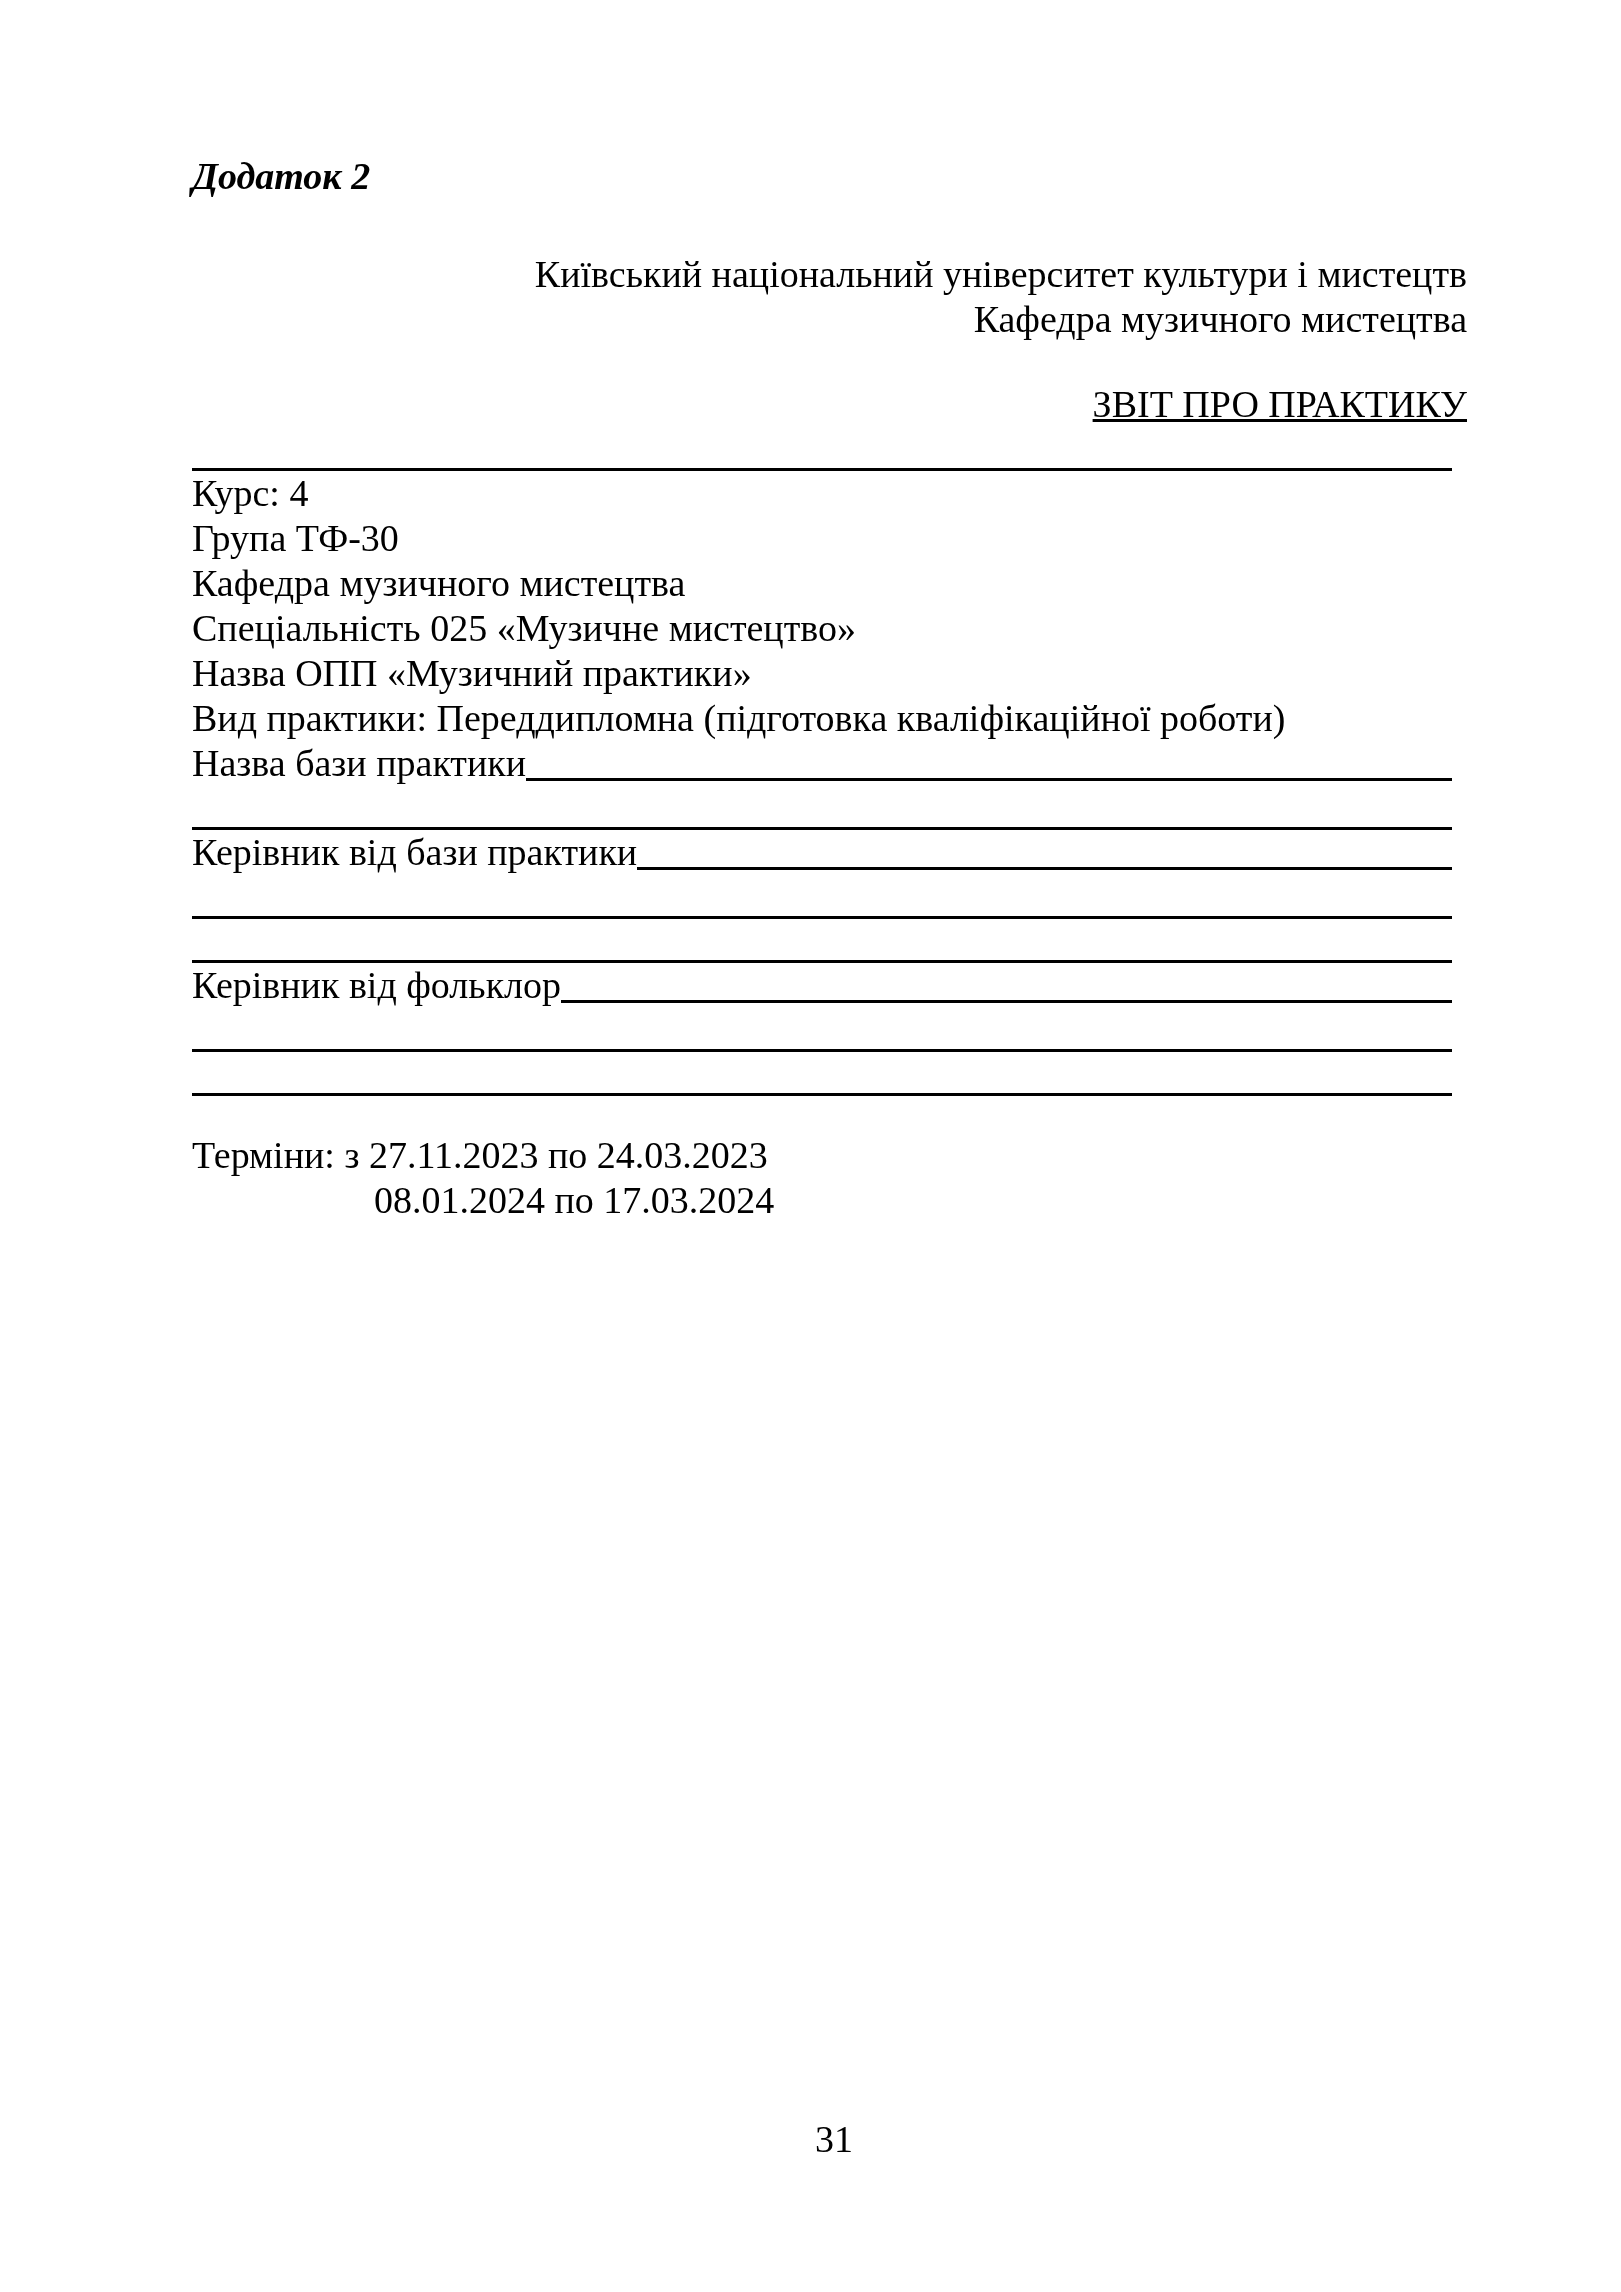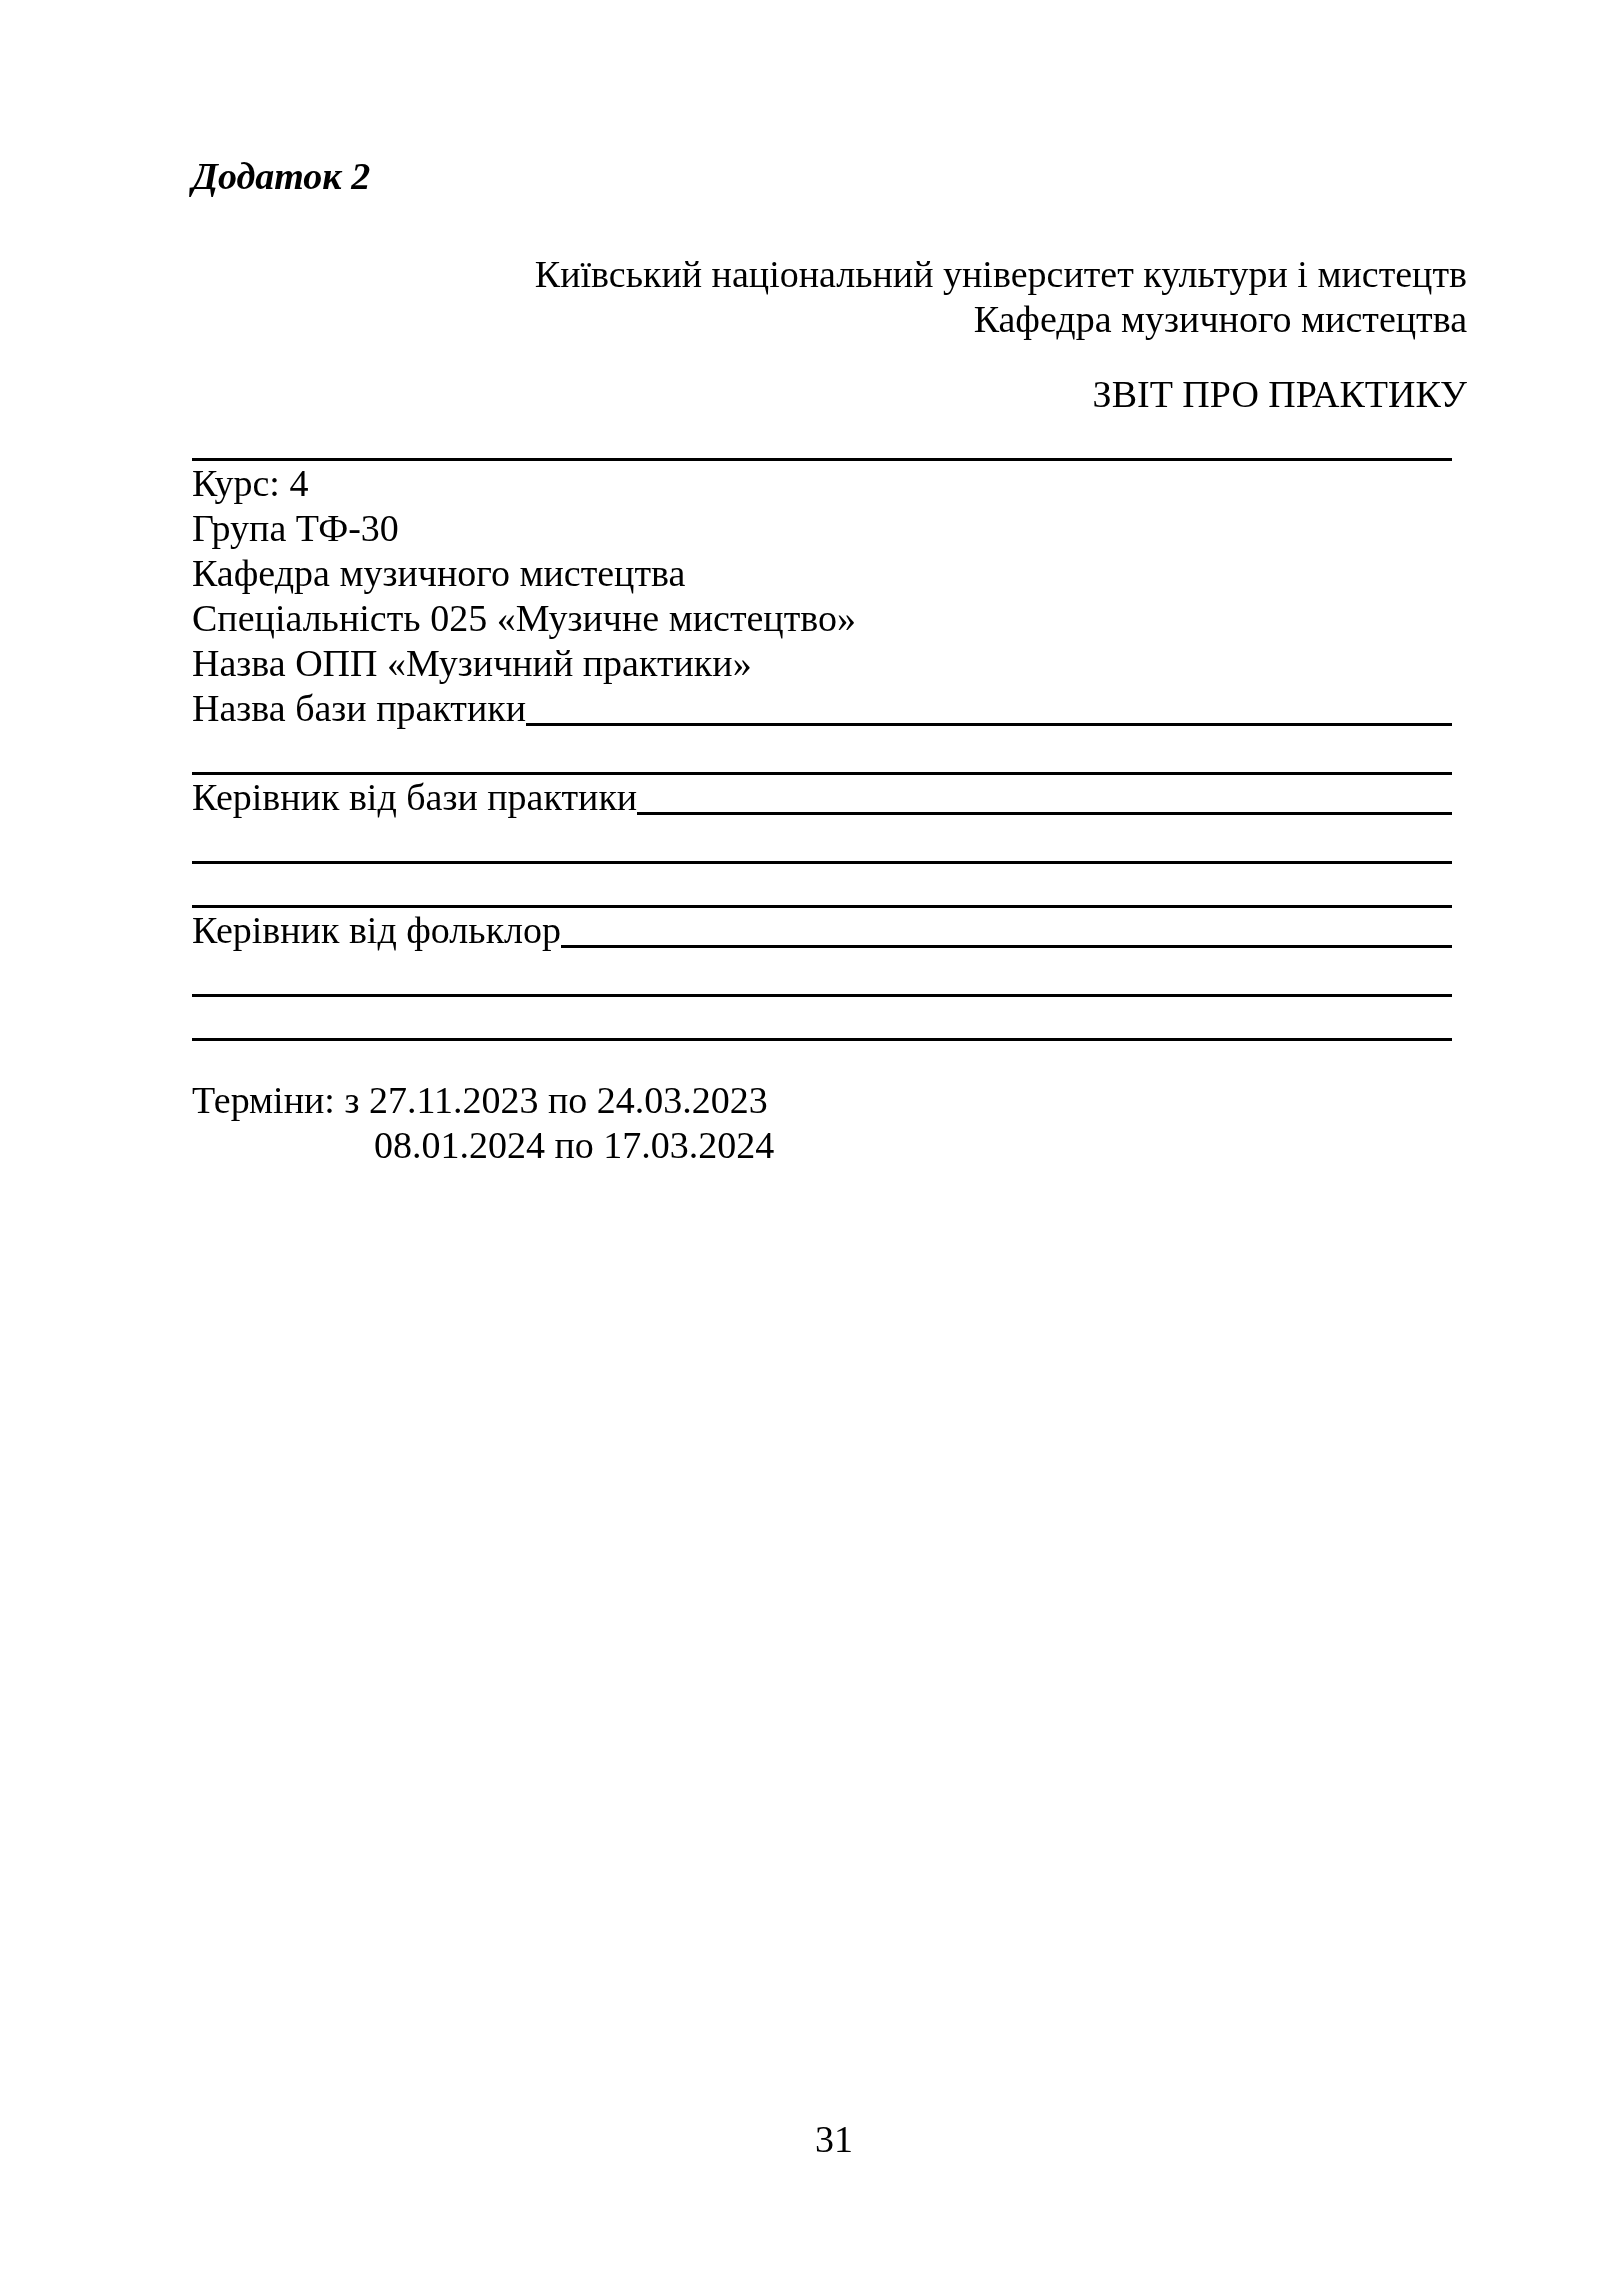--- a/index.html
+++ b/index.html
@@ -30,21 +30,21 @@
     margin-top: 154px;
     text-align: left;
     font-weight: bold;
     font-style: italic;
   }
   .centered {
     text-align: right;
     padding-left: 86px; 
   }
   .mt-university { margin-top: 53px; }
-  .mt-title { margin-top: 30px; }
+  .mt-title { margin-top: 40px; text-decoration: underline; }
   .mt-student { margin-top: 43px; }
   .mt-terms { margin-top: 37px; }
 
   .field {
     display: flex;
     margin-right: 14.7px;
   }
   .field .label {
     white-space: nowrap;
   }
@@ -88,20 +88,21 @@
     <div class="row">Курс: 4</div>
 
     <div class="row">Група ТФ-30</div>
 
     <div class="row">Кафедра музичного мистецтва</div>
 
     <div class="row">Спеціальність 025 «Музичне мистецтво»</div>
 
     <div class="row">Назва ОПП «Музичний практики»</div>
 
+    <div class="row">Вид практики: Переддипломна (підготовка кваліфікаційної роботи)</div>
 
     <div class="row field">
       <span class="label">Назва бази практики</span>
       <span class="fill"></span>
     </div>
     <div class="row blankline"></div>
 
     <div class="row field">
       <span class="label">Керівник від бази практики</span>
       <span class="fill"></span>

